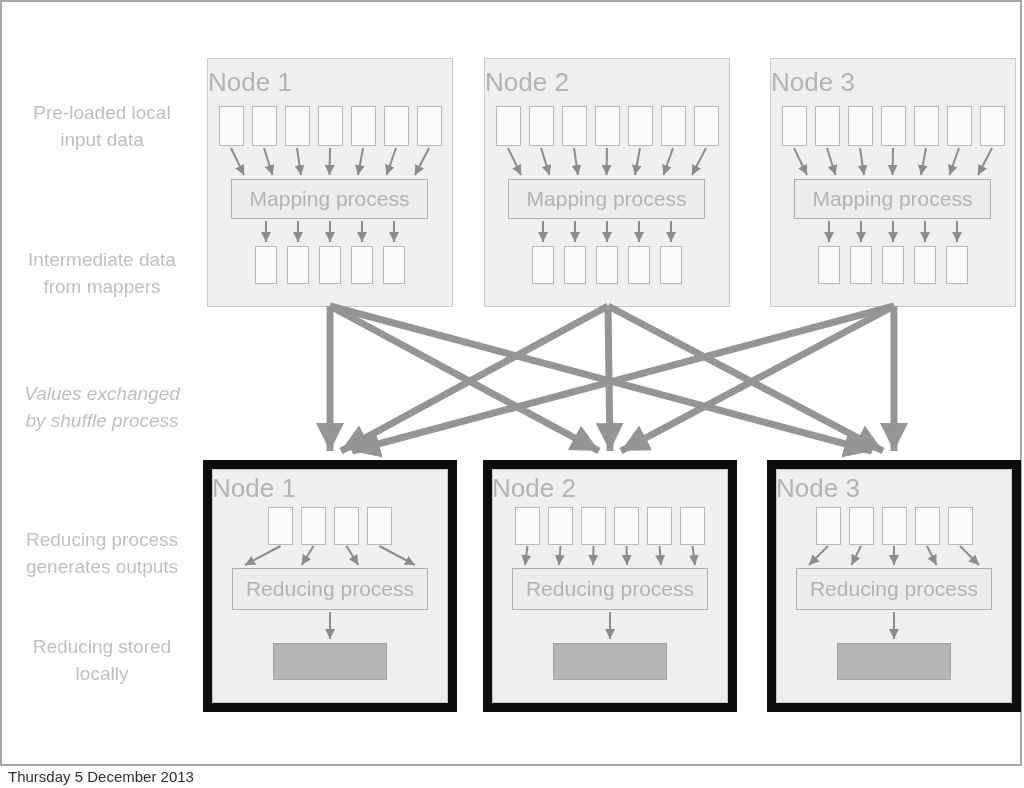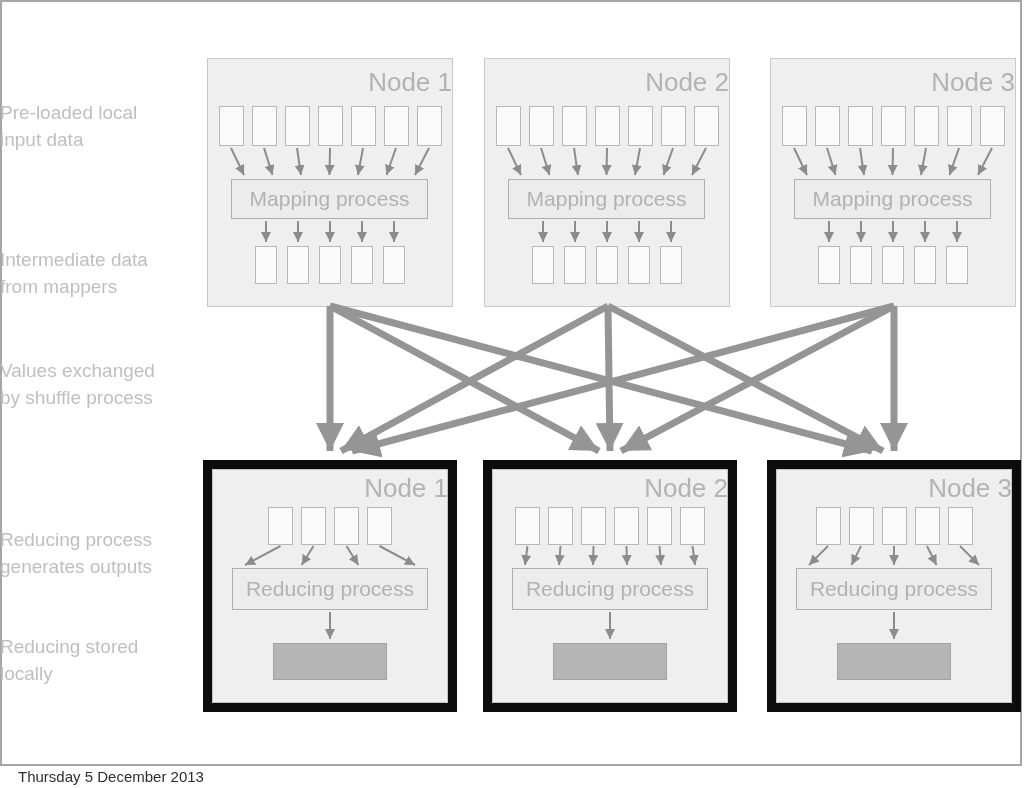--- a/index.html
+++ b/index.html
@@ -5,55 +5,55 @@
   html,body{margin:0;padding:0;background:#ffffff;}
   body{
     position:relative;width:1024px;height:788px;overflow:hidden;
     font-family:"Liberation Sans","DejaVu Sans",sans-serif;
   }
   .slideborder{
     position:absolute;left:0;top:0;width:1022px;height:766px;
     border:2px solid #a6a6a6;box-sizing:border-box;background:#ffffff;
   }
   .rowlabel{
-    position:absolute;left:0;width:204px;text-align:left;
+    position:absolute;left:0;width:204px;text-align:center;
     color:#bfbfbf;font-size:19px;line-height:27px;white-space:pre-line;
   }
   .rl0{top:99px;}
   .rl1{top:246px;}
-  .rl2{top:357px;}
+  .rl2{top:380px;font-style:italic;}
   .rl3{top:526px;}
   .rl4{top:633px;}
   .mapnode{
     position:absolute;top:58px;width:246px;height:249px;
     background:#efefef;border:1px solid #c9c9c9;box-sizing:border-box;
   }
   .mn0{left:207px;} .mn1{left:484px;} .mn2{left:770px;}
   .reducenode{
     position:absolute;top:460px;width:254px;height:252px;
     background:#efefef;border:9px solid #0c0c0c;box-sizing:border-box;
   }
   .rn0{left:203px;} .rn1{left:483px;} .rn2{left:767px;}
   .innerframe{position:absolute;left:0;top:0;right:0;bottom:0;border:1px solid #c4c4c4;}
   .ntitle{
-    position:absolute;left:8px;right:0;text-align:right;
+    position:absolute;left:0;right:0;text-align:left;
     color:#b3b3b3;font-size:26px;line-height:30px;
   }
   .cell{position:absolute;background:#fafafa;border:1px solid #b7b7b7;box-sizing:border-box;}
   .procbox{
     position:absolute;background:#ececec;border:1px solid #aeaeae;box-sizing:border-box;
     display:flex;align-items:center;justify-content:center;
     color:#b2b2b2;font-size:21px;
   }
   .store{position:absolute;background:#b5b5b5;border:1px solid #a3a3a3;box-sizing:border-box;}
   .arrsvg{position:absolute;left:0;top:0;pointer-events:none;}
   #shuffle{position:absolute;left:0;top:0;pointer-events:none;}
   .footer{
     position:absolute;left:8px;top:768px;
-    color:#2e2e2e;font-size:15px;margin-left:10px;
+    color:#2e2e2e;font-size:15px;
   }
 </style>
 </head>
 <body>
 
 <div class="slideborder"></div>
 
 <div class="rowlabel rl0">Pre-loaded local
 input data</div>
 <div class="rowlabel rl1">Intermediate data

